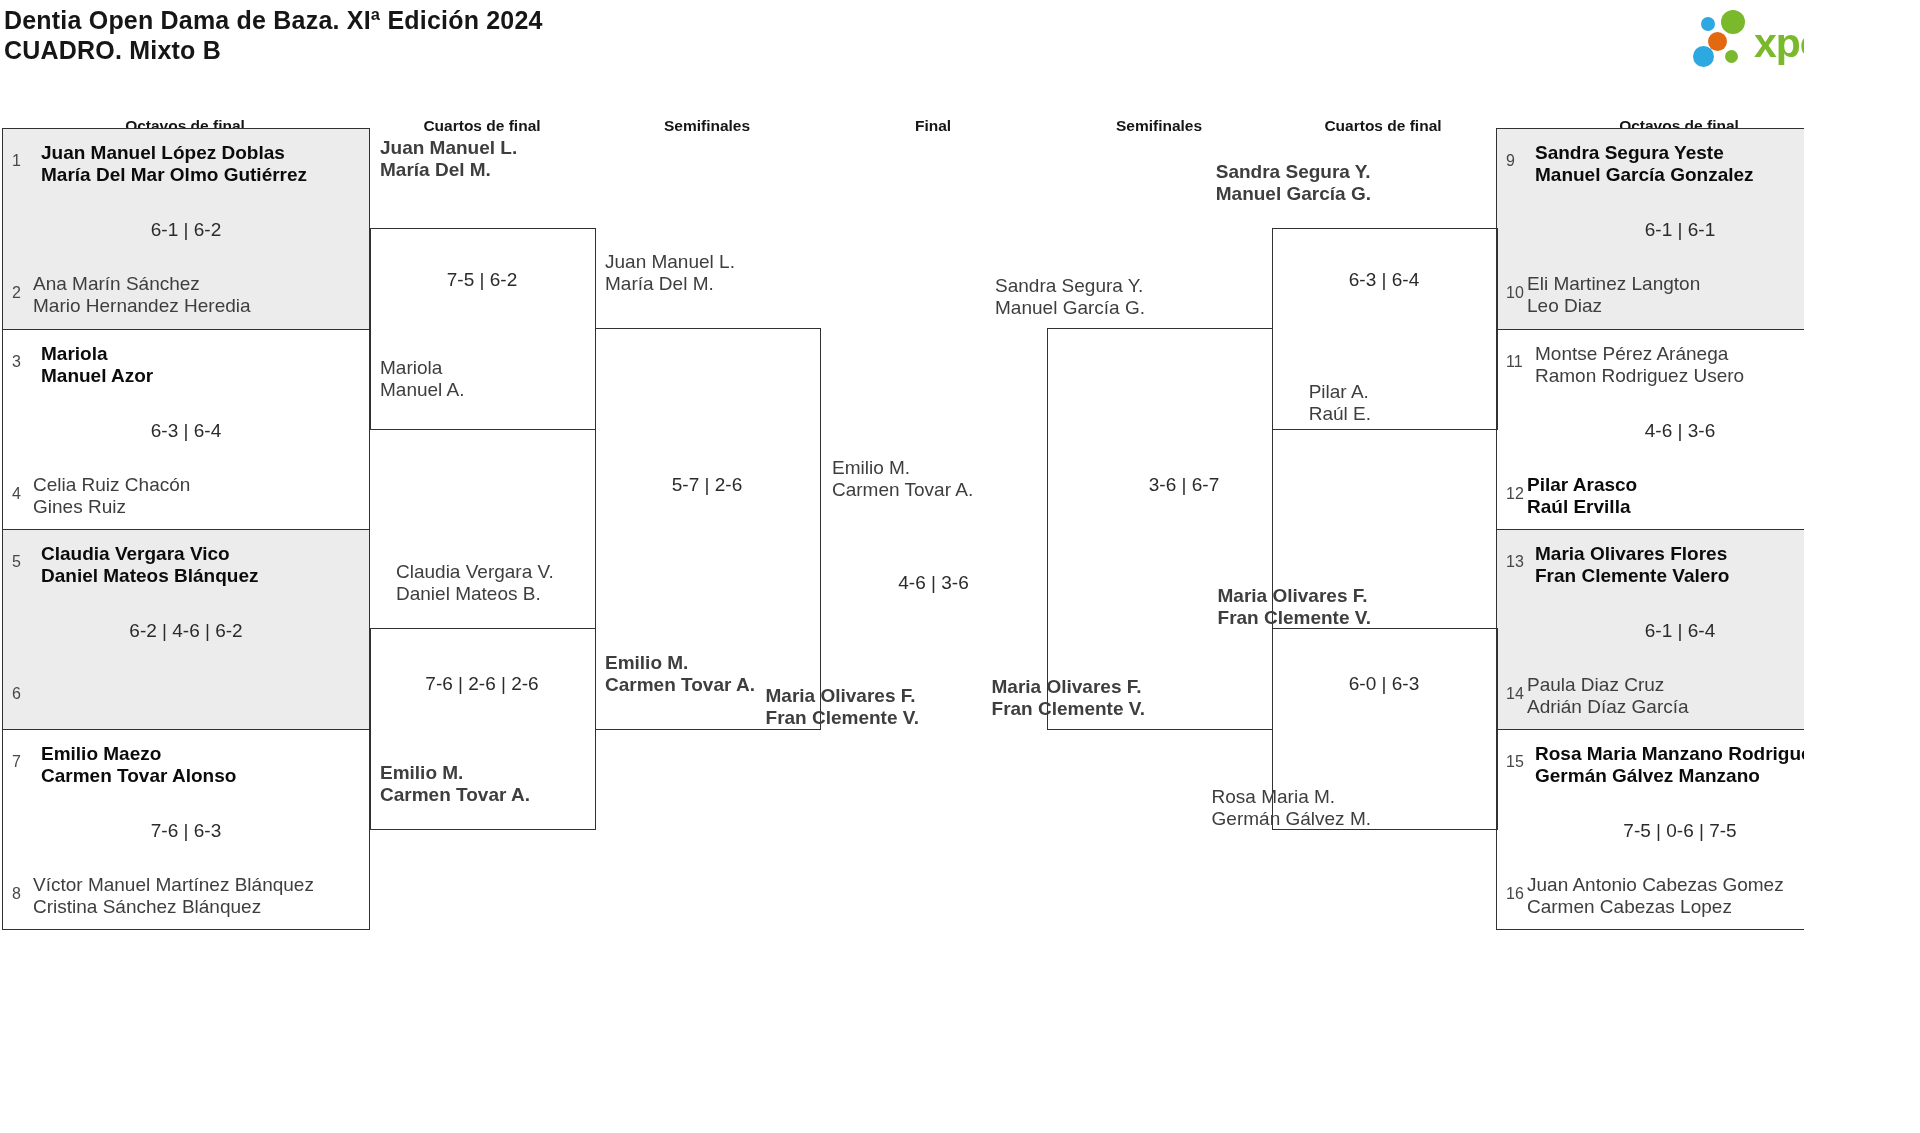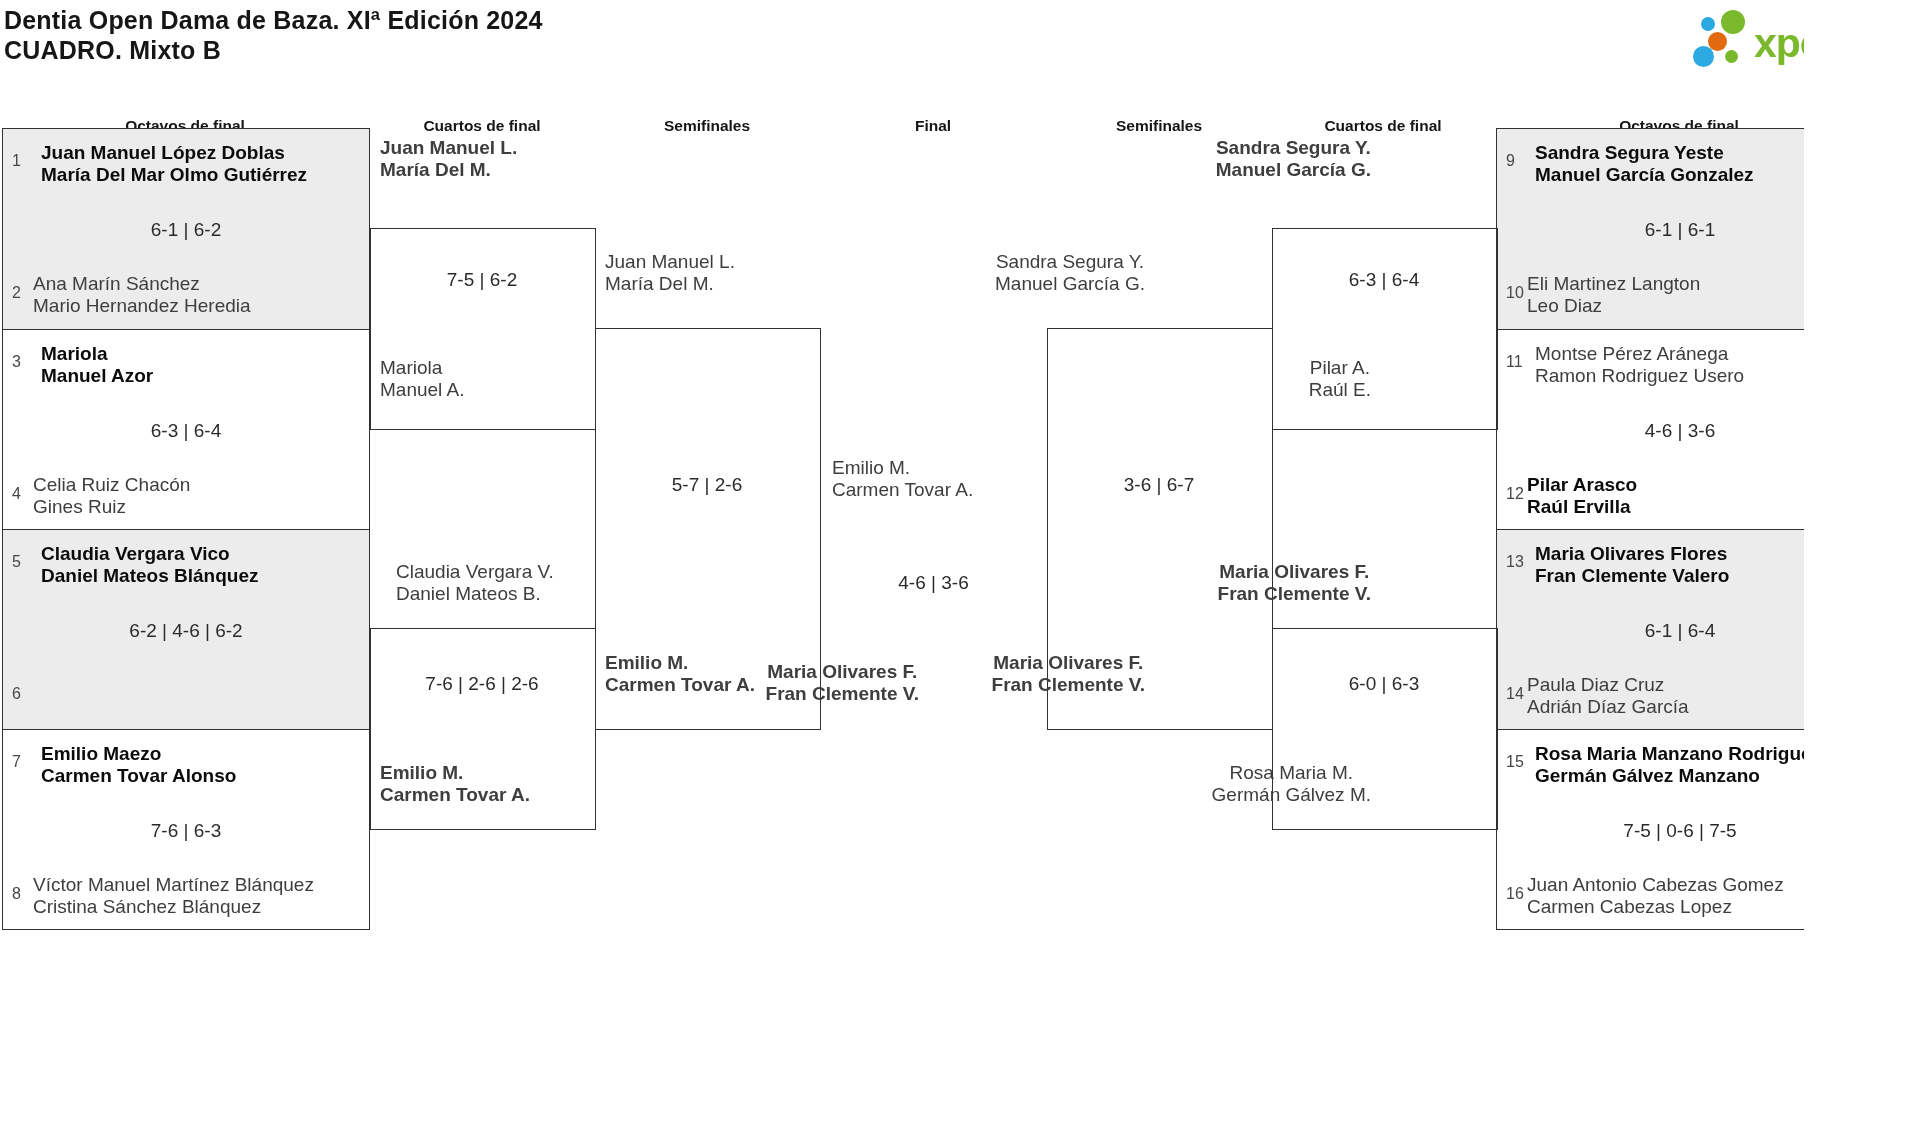--- a/index.html
+++ b/index.html
@@ -23,21 +23,21 @@
   .seed.sb{top:155px;}
   .tn{position:absolute;left:30px;font-size:19px;line-height:22px;white-space:nowrap;color:#3e3e3e;}
   .tn.a{top:13px;margin-left:8px;}
   .tn.b{top:144px;}
   .win{font-weight:700;color:#0b0b0b;}
   .osc{position:absolute;left:0;right:0;top:90px;text-align:center;font-size:19px;color:#2b2b2b;white-space:nowrap;}
   
   .rect{position:absolute;border:1px solid #313131;background:transparent;}
   
   .plabel{position:absolute;font-size:19px;line-height:22px;white-space:nowrap;color:#3e3e3e;}
-  .plabel.ra{text-align:center;}
+  .plabel.ra{text-align:left;margin-top:24px;}
   
   .msc{position:absolute;text-align:center;font-size:19px;color:#2b2b2b;white-space:nowrap;}
 </style>
 </head>
 <body>
 
 <div id="canvas">
 
   <div class="title-line" style="top:6px">Dentia Open Dama de Baza. XIª Edición 2024</div>
   <div class="title-line" style="top:36px">CUADRO. Mixto B</div>
@@ -209,21 +209,21 @@
   <div class="msc" style="left:820px;width:227px;top:572px">4-6 | 3-6</div>
   <div class="plabel win ra" style="right:885px;top:661px">
     <div>Maria Olivares F.</div>
     <div>Fran Clemente V.</div>
   </div>
 
   <div class="plabel ra" style="right:659px;top:251px">
     <div>Sandra Segura Y.</div>
     <div>Manuel García G.</div>
   </div>
-  <div class="msc" style="left:1047px;width:224px;top:474px">3-6 | 6-7</div>
+  <div class="msc" style="left:1072px;width:224px;top:474px">3-6 | 6-7</div>
   <div class="plabel win ra" style="right:659px;top:652px">
     <div>Maria Olivares F.</div>
     <div>Fran Clemente V.</div>
   </div>
 
   <div class="plabel win ra" style="right:433px;top:137px">
     <div>Sandra Segura Y.</div>
     <div>Manuel García G.</div>
   </div>
   <div class="msc" style="left:1272px;width:224px;top:269px">6-3 | 6-4</div>

